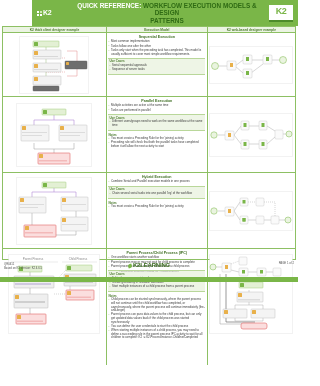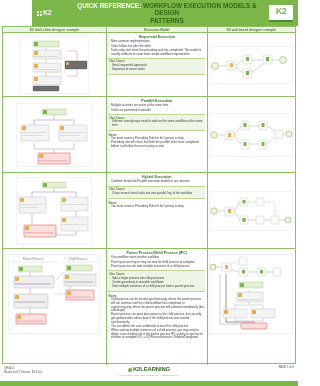--- a/index.html
+++ b/index.html
@@ -4,21 +4,21 @@
 <style>
   * { box-sizing: border-box; margin:0; padding:0; }
   html,body { width:298px; height:386px; overflow:hidden; }
   body {
     font-family: "Liberation Sans", sans-serif;
     background:#ffffff;
     color:#333;
     font-size:3px;
     line-height:1.25;
   }
-  .page { position:relative; width:298px; height:386px; background:#fff;padding-left:32px; }
+  .page { position:relative; width:298px; height:282px; background:#fff;padding-left:32px; }
 
   
   .header {
     position:relative; height:26px; background:#7ab648;
     display:flex; align-items:center; padding:0 3px;
   }
   .k2-logo-left { width:30px; display:flex; align-items:center; gap:1px; padding-left:2px; }
   .k2-dots { display:grid; grid-template-columns:2px 2px; grid-template-rows:2px 2px; gap:1px; }
   .k2-dots i { display:block; width:2px; height:2px; background:#ffffff; }
   .k2-dots i.d1 { background:#ffffff; }

